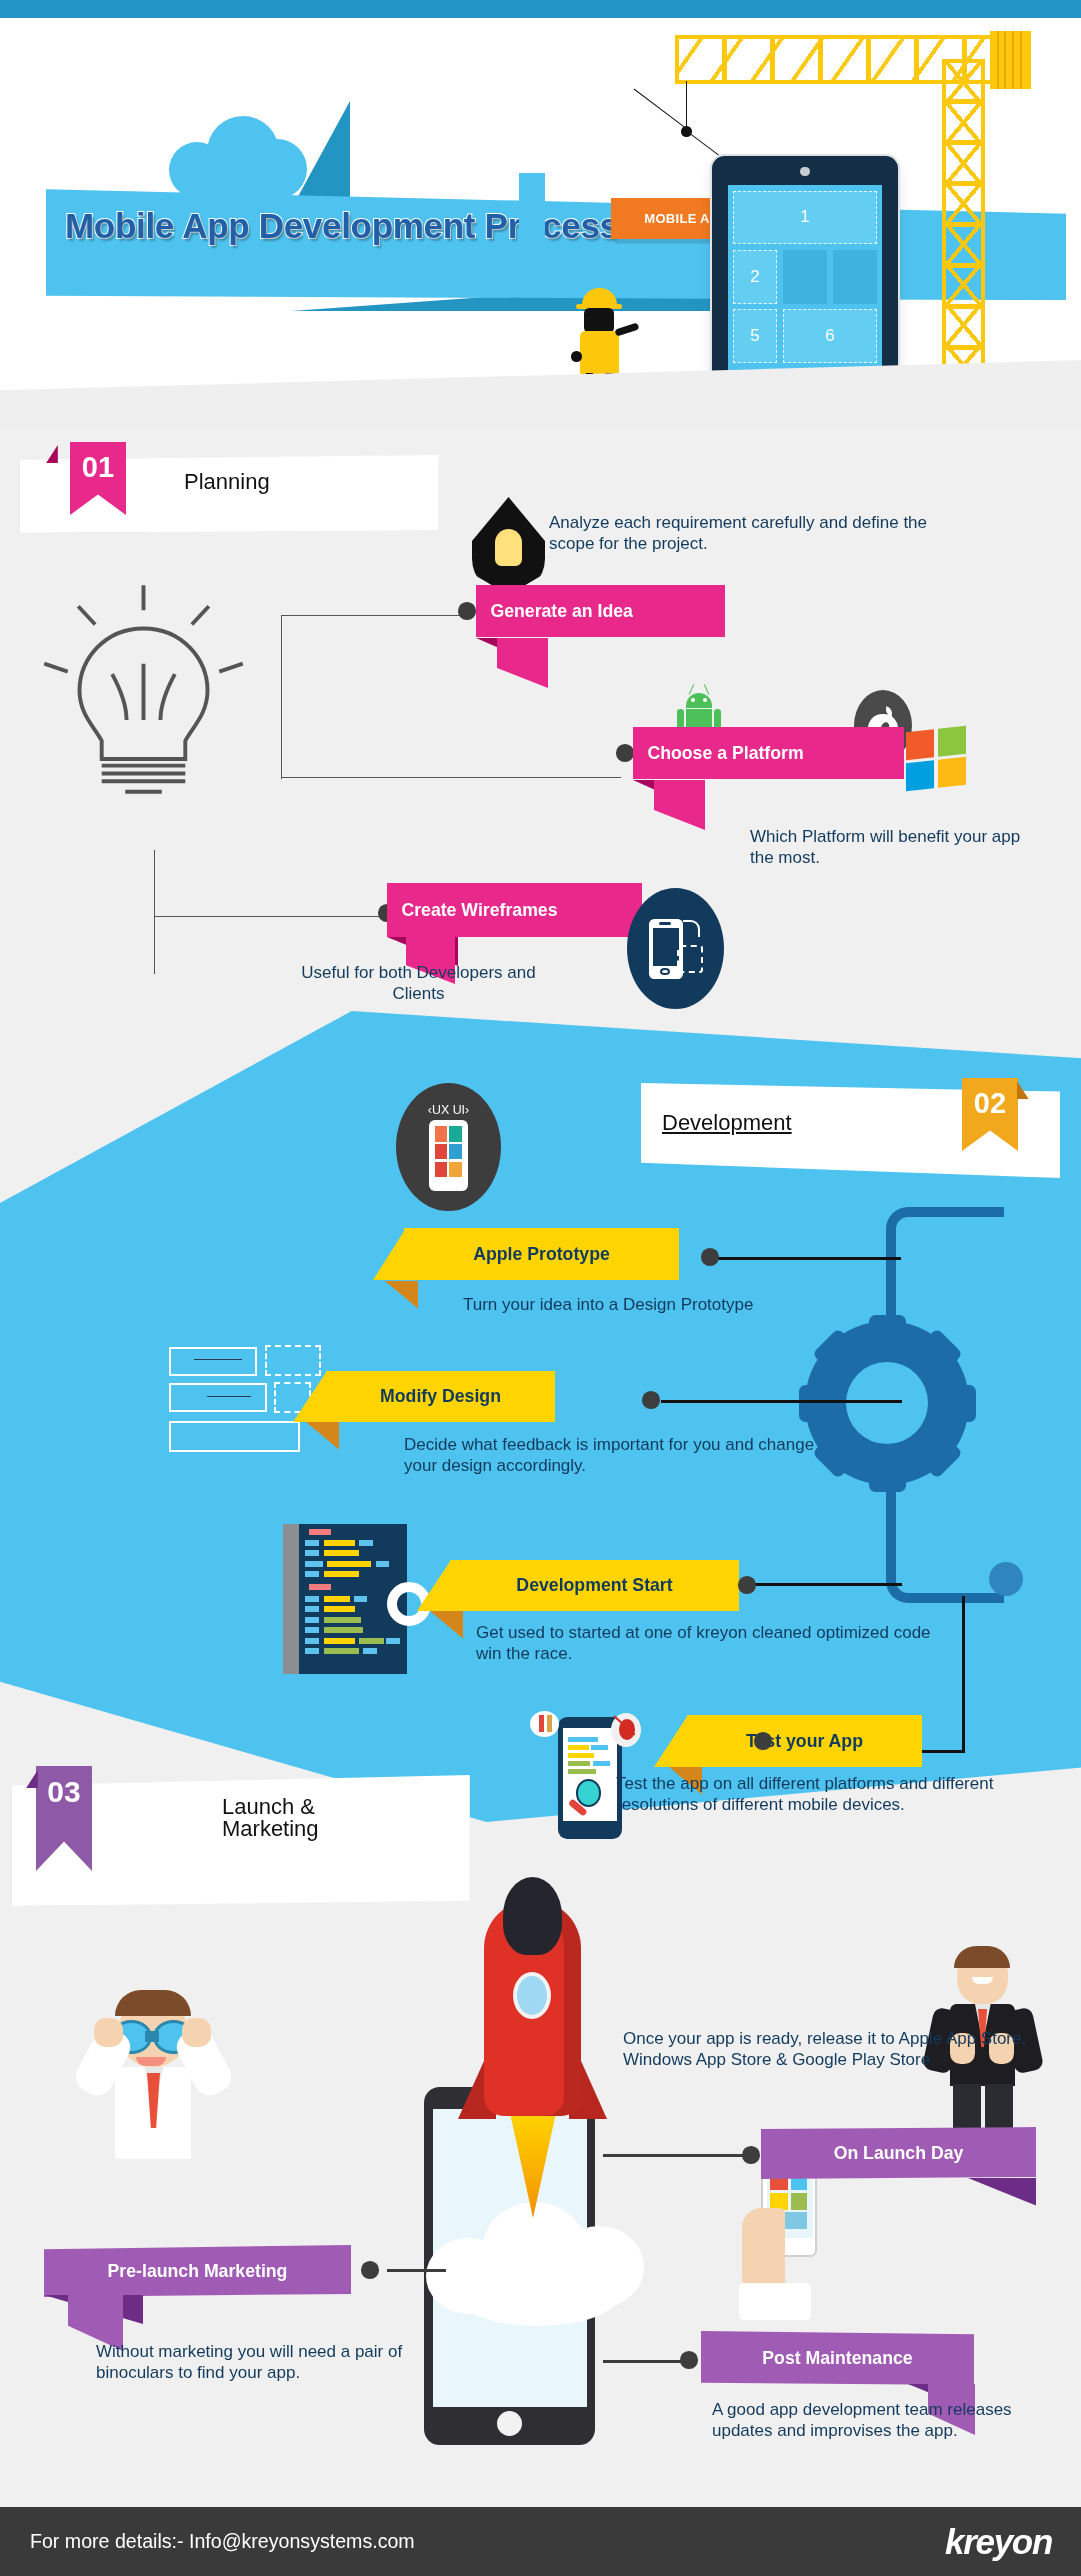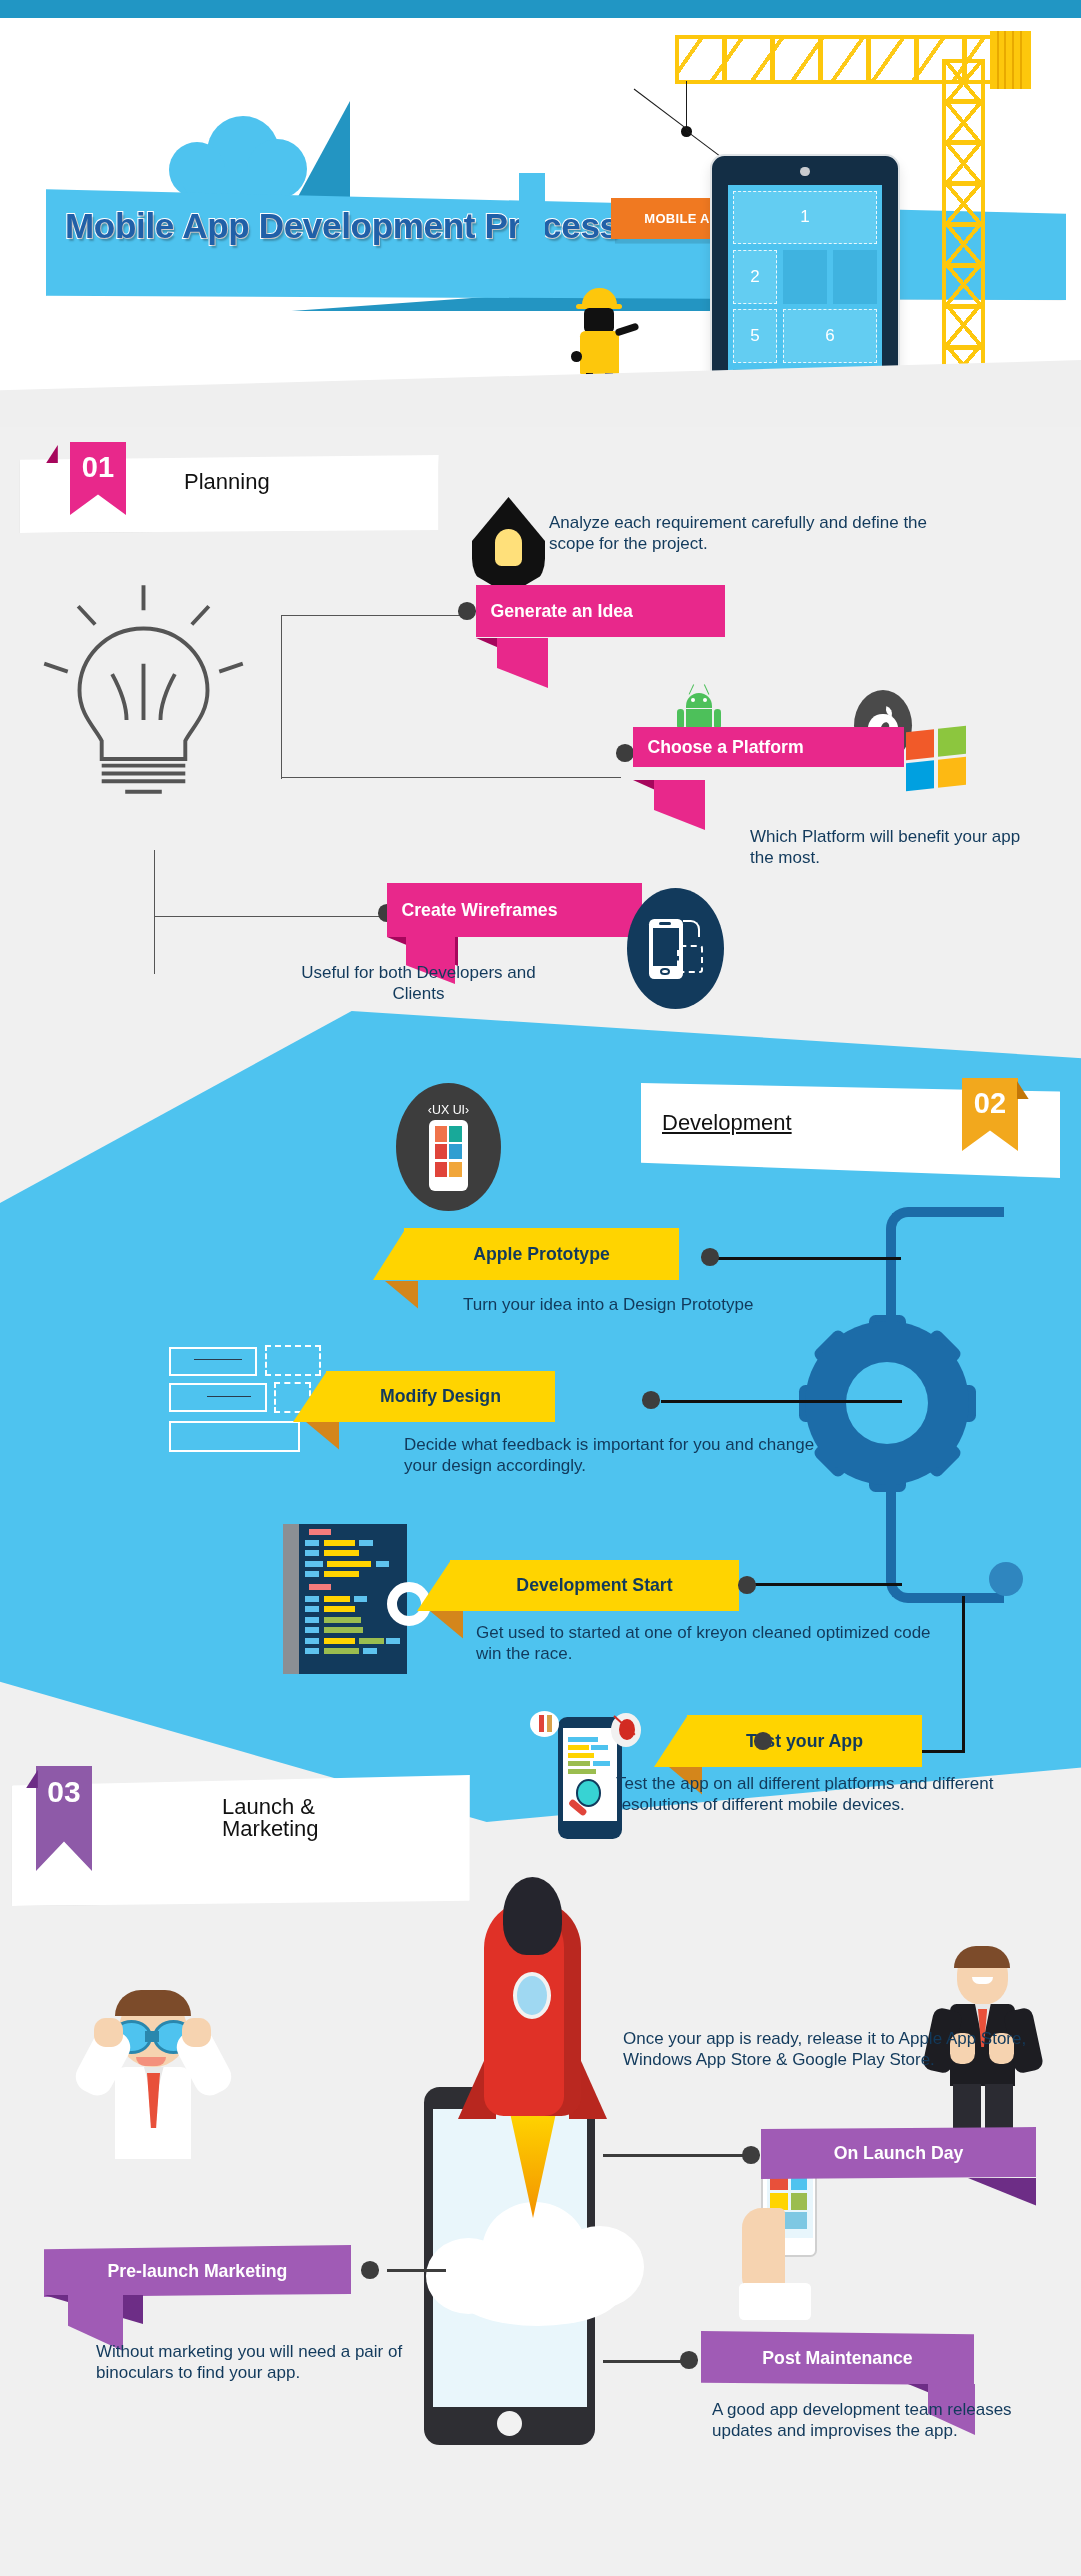--- a/index.html
+++ b/index.html
@@ -348,21 +348,21 @@
       </div>
     </div>
 
     <div style="position:absolute;left:906px;top:729px;width:60px;height:59px;display:grid;grid-template-columns:1fr 1fr;gap:3.3px;transform:skewY(-6deg);">
       <div style="background:#f15a29;"></div>
         <div style="background:#8cc63e;"></div>
       <div style="background:#00a0e0;"></div>
         <div style="background:#fdb913;"></div>
     </div>
     <div class="dot" style="left:616px;top:744px;"></div>
-    <div class="tag pink" style="left:633px;top:727px;width:271px;height:40px;">
+    <div class="tag pink" style="left:633px;top:727px;width:271px;height:52px;">
       <span>Choose a Platform</span>
     </div>
     <div class="tag-fold pinkdark" style="left:633px;top:780px;width:69px;height:31px;clip-path:polygon(0 0,100% 0,100% 100%);"></div>
     <div class="tag-fold pink" style="left:654px;top:780px;width:51px;height:50px;clip-path:polygon(0 0,100% 0,100% 100%,0 60%);"></div>
     <div class="cap" style="left:750px;top:826px;width:275px;">Which Platform will benefit your app the most.</div>
   </div>
 
   <div>
     <div class="dot" style="left:378px;top:904px;"></div>
     <div class="tag pink" style="left:387px;top:883px;width:255px;height:54px;">
@@ -631,15 +631,19 @@
     <div class="dot" style="left:680px;top:2351px;"></div>
     <div class="tag purple" style="left:701px;top:2331px;width:273px;height:54px;justify-content:center;
          clip-path:polygon(0 0,100% 6%,100% 100%,0 96%);">
       <span>Post Maintenance</span>
     </div>
     <div class="tag-fold purpledark" style="left:908px;top:2384px;width:67px;height:27.5px;clip-path:polygon(0 0,100% 0,100% 100%);"></div>
     <div class="tag-fold purple" style="left:928px;top:2384px;width:47px;height:51px;clip-path:polygon(0 0,100% 0,100% 100%,0 58%);"></div>
     <div class="cap" style="left:672px;top:2399px;width:327px;margin-left:40px;">A good app development team releases updates and improvises the app.</div>
   </div>
 
+  <div class="footer">
+    <div class="ftxt">For more details:- Info@kreyonsystems.com</div>
+    <div class="logo">kreyon</div>
+  </div>
 
 </div>
 
 
 </body></html>

